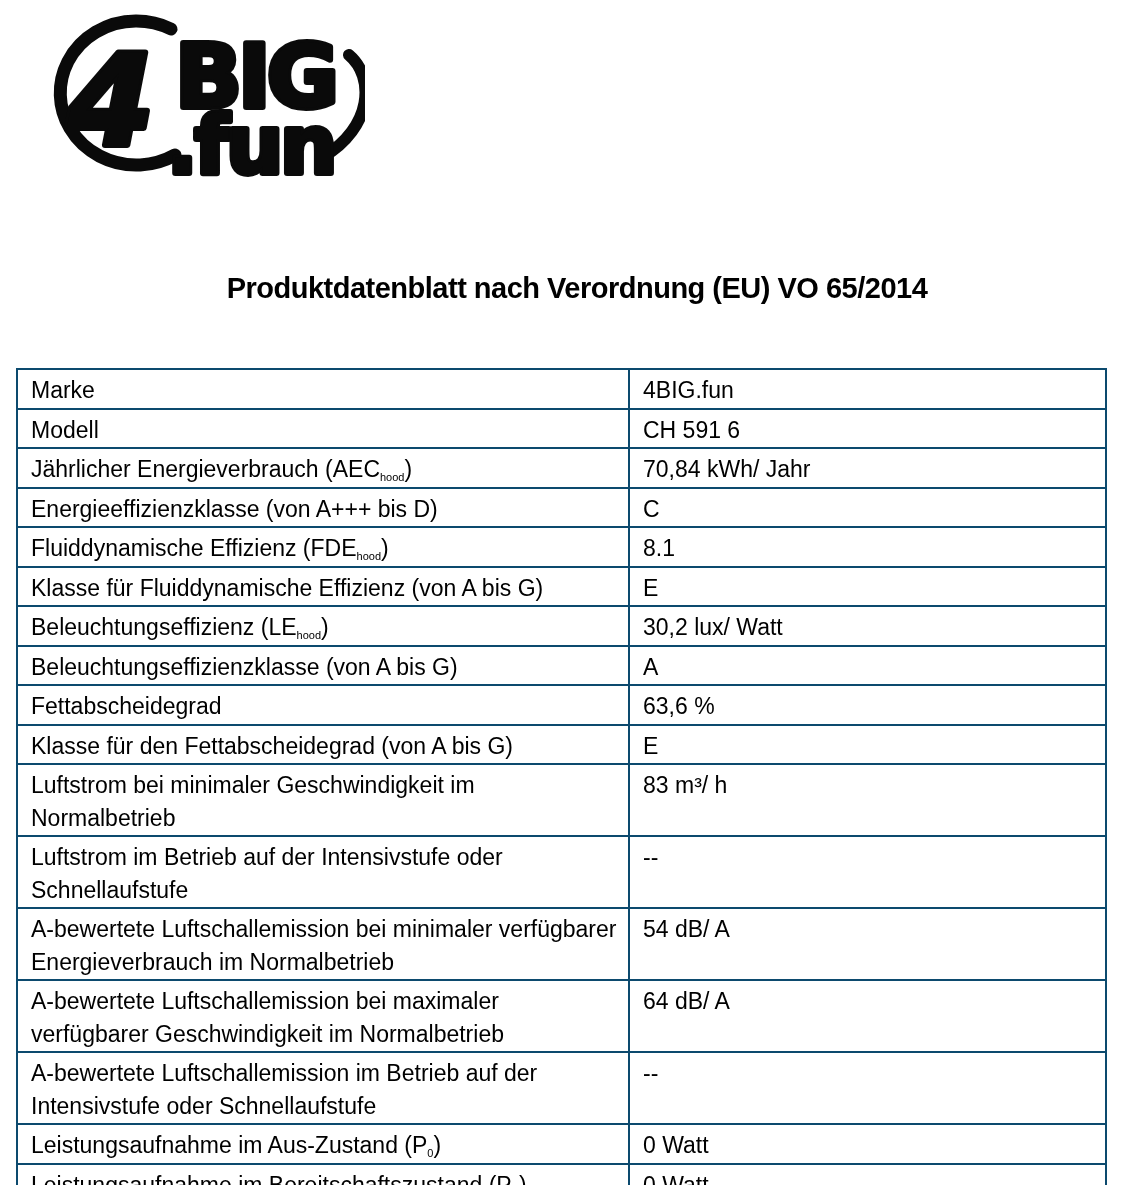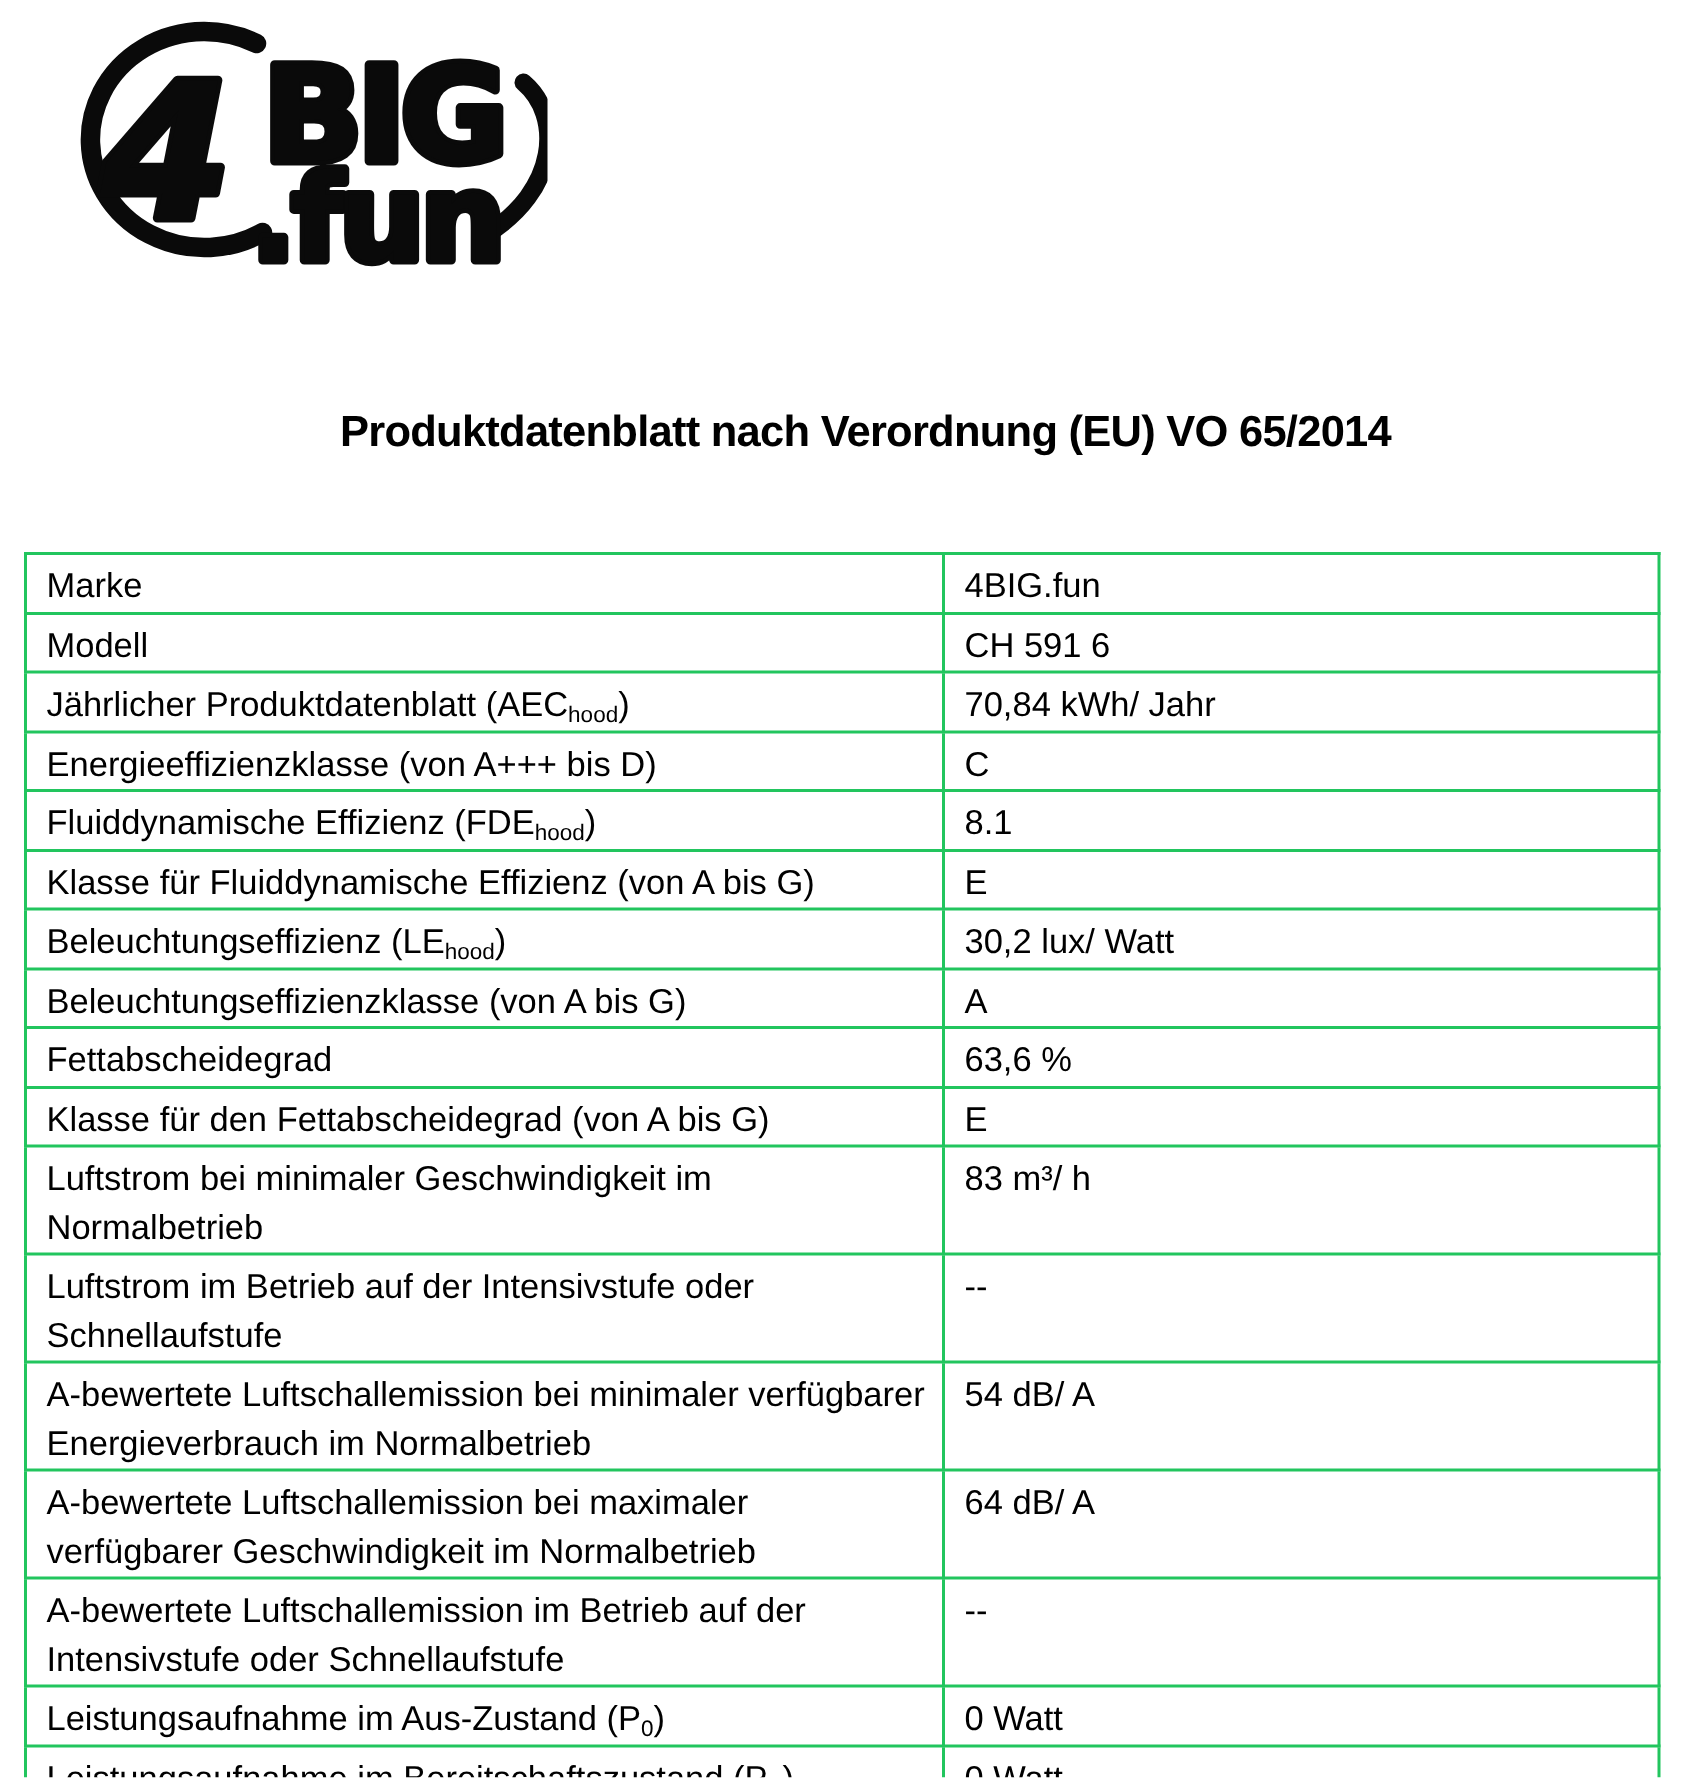--- a/index.html
+++ b/index.html
@@ -37,31 +37,31 @@
   }
   table.spec {
     position: absolute;
     top: 368px;
     left: 16px;
     width: 1089px;
     border-collapse: collapse;
     table-layout: fixed;
   }
   table.spec td {
-    border: 2px solid #22c55e;
+    border: 2px solid #0c4a6e;
     font-size: 23px;
     line-height: 32.5px;
     padding: 4px 10px 1px 13px;
     vertical-align: top;
     overflow: hidden;
   }
   td.label-cell { width: 612px; }
   td.value-cell { width: 477px; }
   sub.unit-sub {
-    font-size: 15px;
+    font-size: 11px;
     line-height: 0;
     vertical-align: -4px;
   }
 </style>
 </head>
 <body>
 
 <div class="page">
 
   <svg class="logo" viewBox="0 0 340 180" aria-hidden="true">
@@ -80,21 +80,21 @@
     <tbody>
       <tr>
         <td class="label-cell"><span>Marke</span><sub class="unit-sub"></sub><span></span></td>
         <td class="value-cell">4BIG.fun</td>
       </tr>
       <tr>
         <td class="label-cell"><span>Modell</span><sub class="unit-sub"></sub><span></span></td>
         <td class="value-cell">CH 591 6</td>
       </tr>
       <tr>
-        <td class="label-cell"><span>Jährlicher Produktdatenblatt (AEC</span><sub class="unit-sub">hood</sub><span>)</span></td>
+        <td class="label-cell"><span>Jährlicher Energieverbrauch (AEC</span><sub class="unit-sub">hood</sub><span>)</span></td>
         <td class="value-cell">70,84 kWh/ Jahr</td>
       </tr>
       <tr>
         <td class="label-cell"><span>Energieeffizienzklasse (von A+++ bis D)</span><sub class="unit-sub"></sub><span></span></td>
         <td class="value-cell">C</td>
       </tr>
       <tr>
         <td class="label-cell"><span>Fluiddynamische Effizienz (FDE</span><sub class="unit-sub">hood</sub><span>)</span></td>
         <td class="value-cell">8.1</td>
       </tr>

